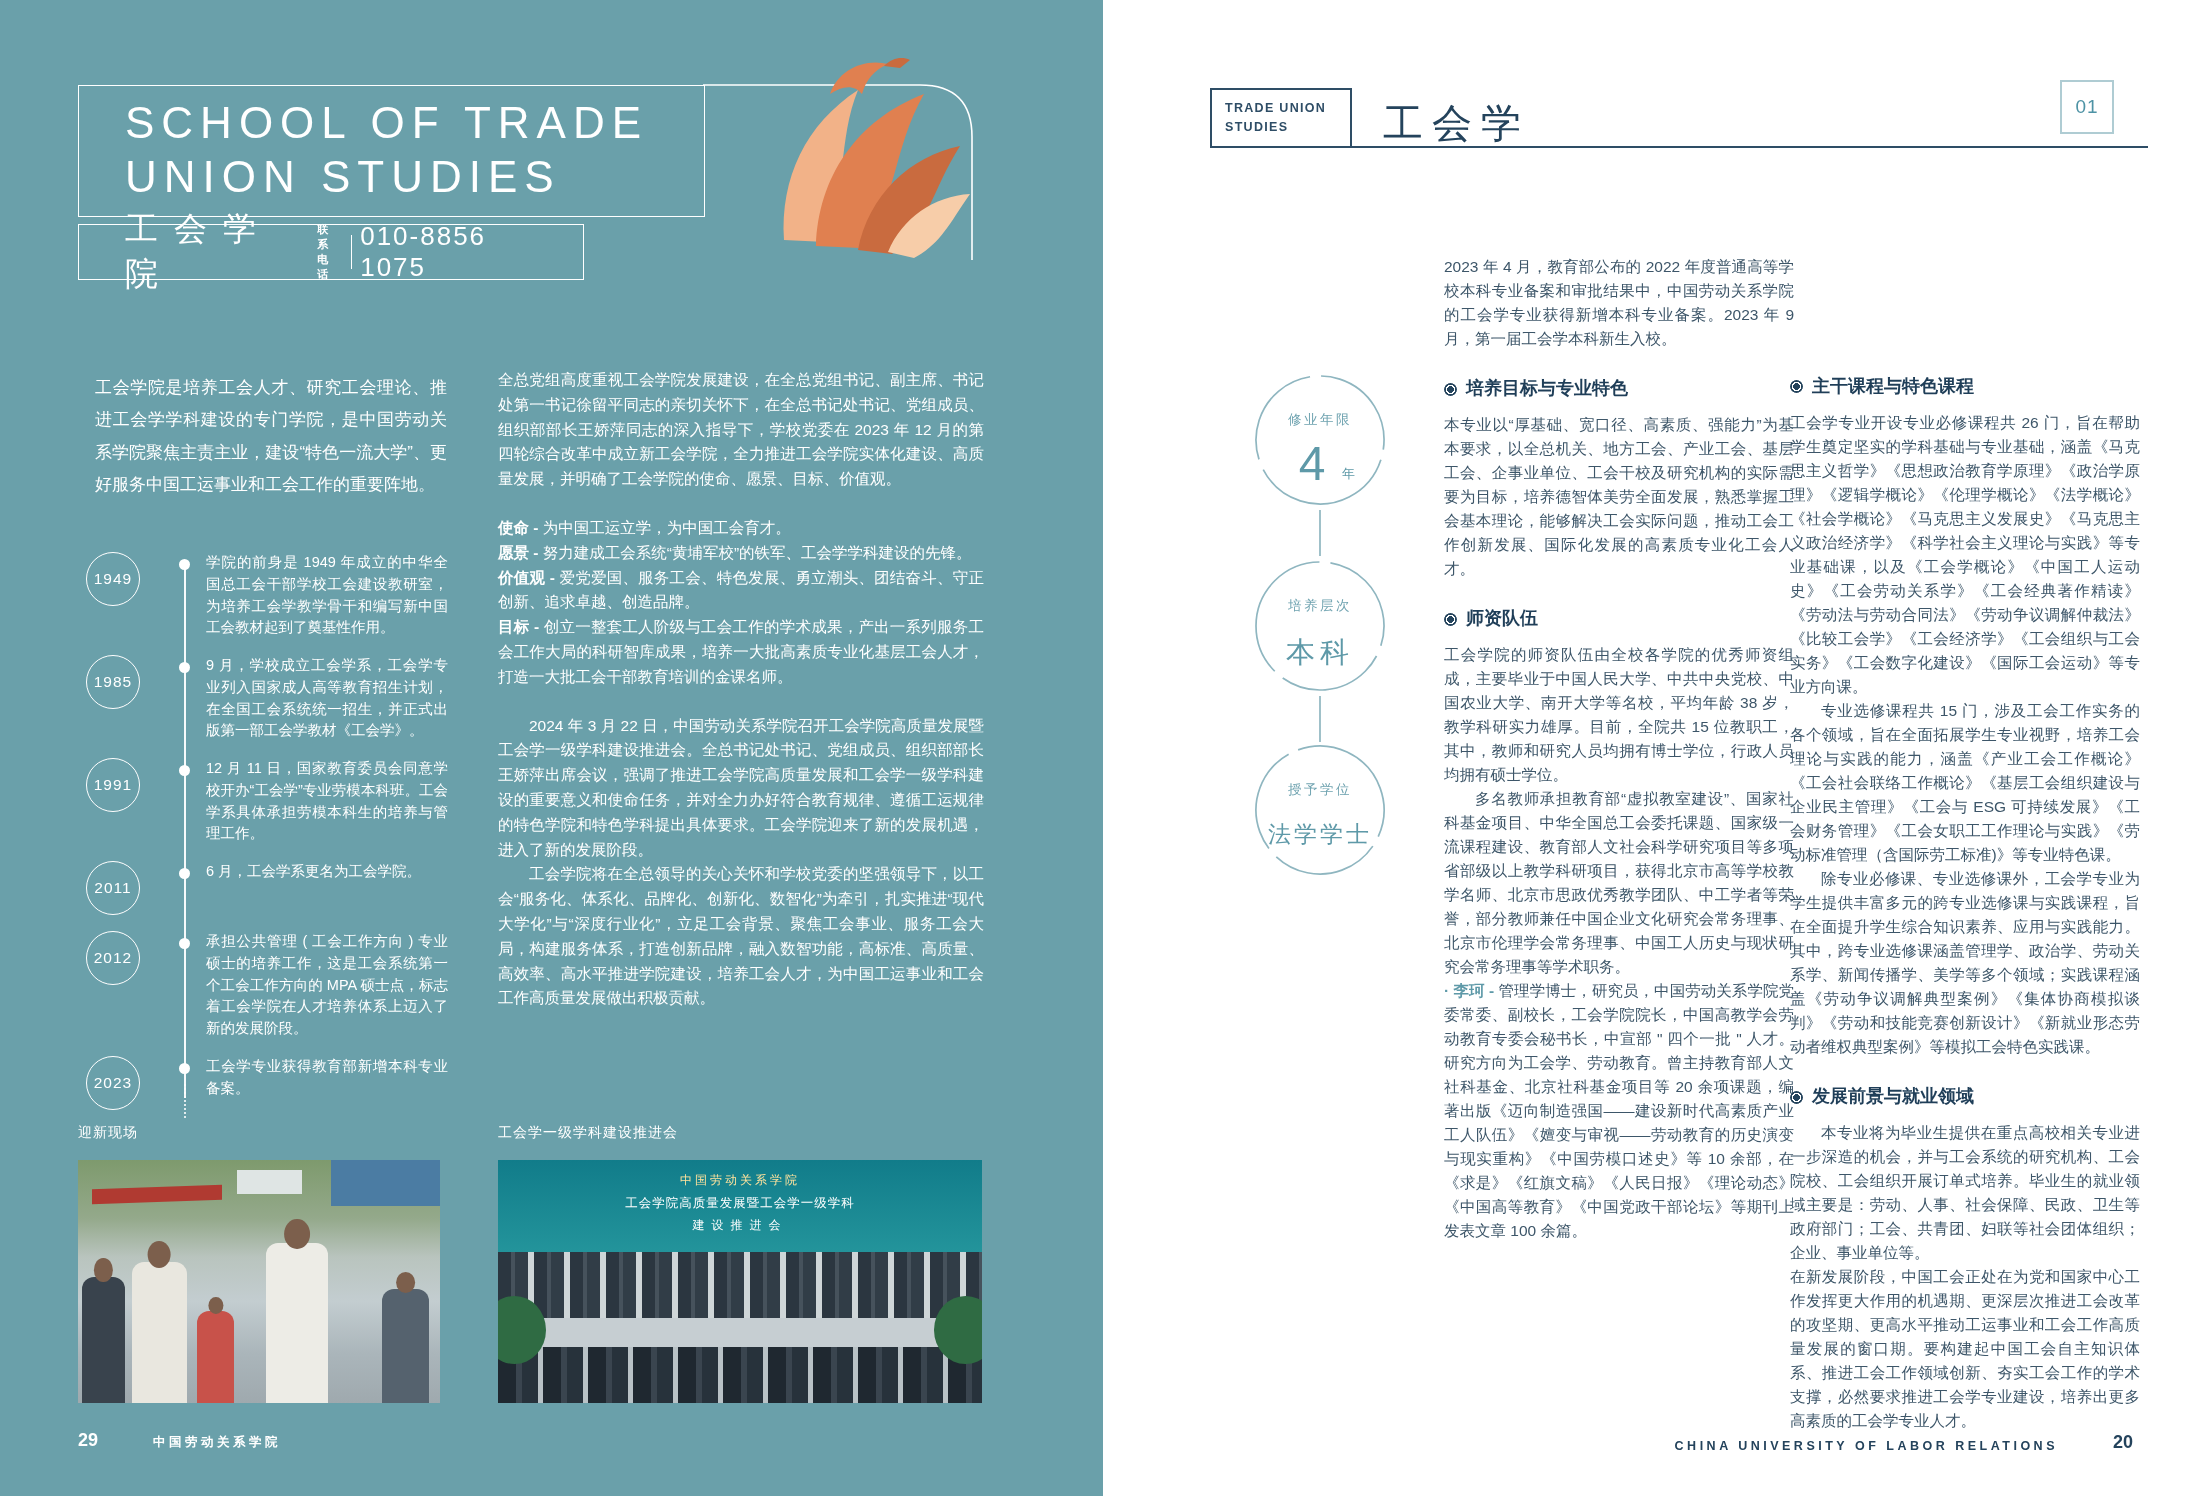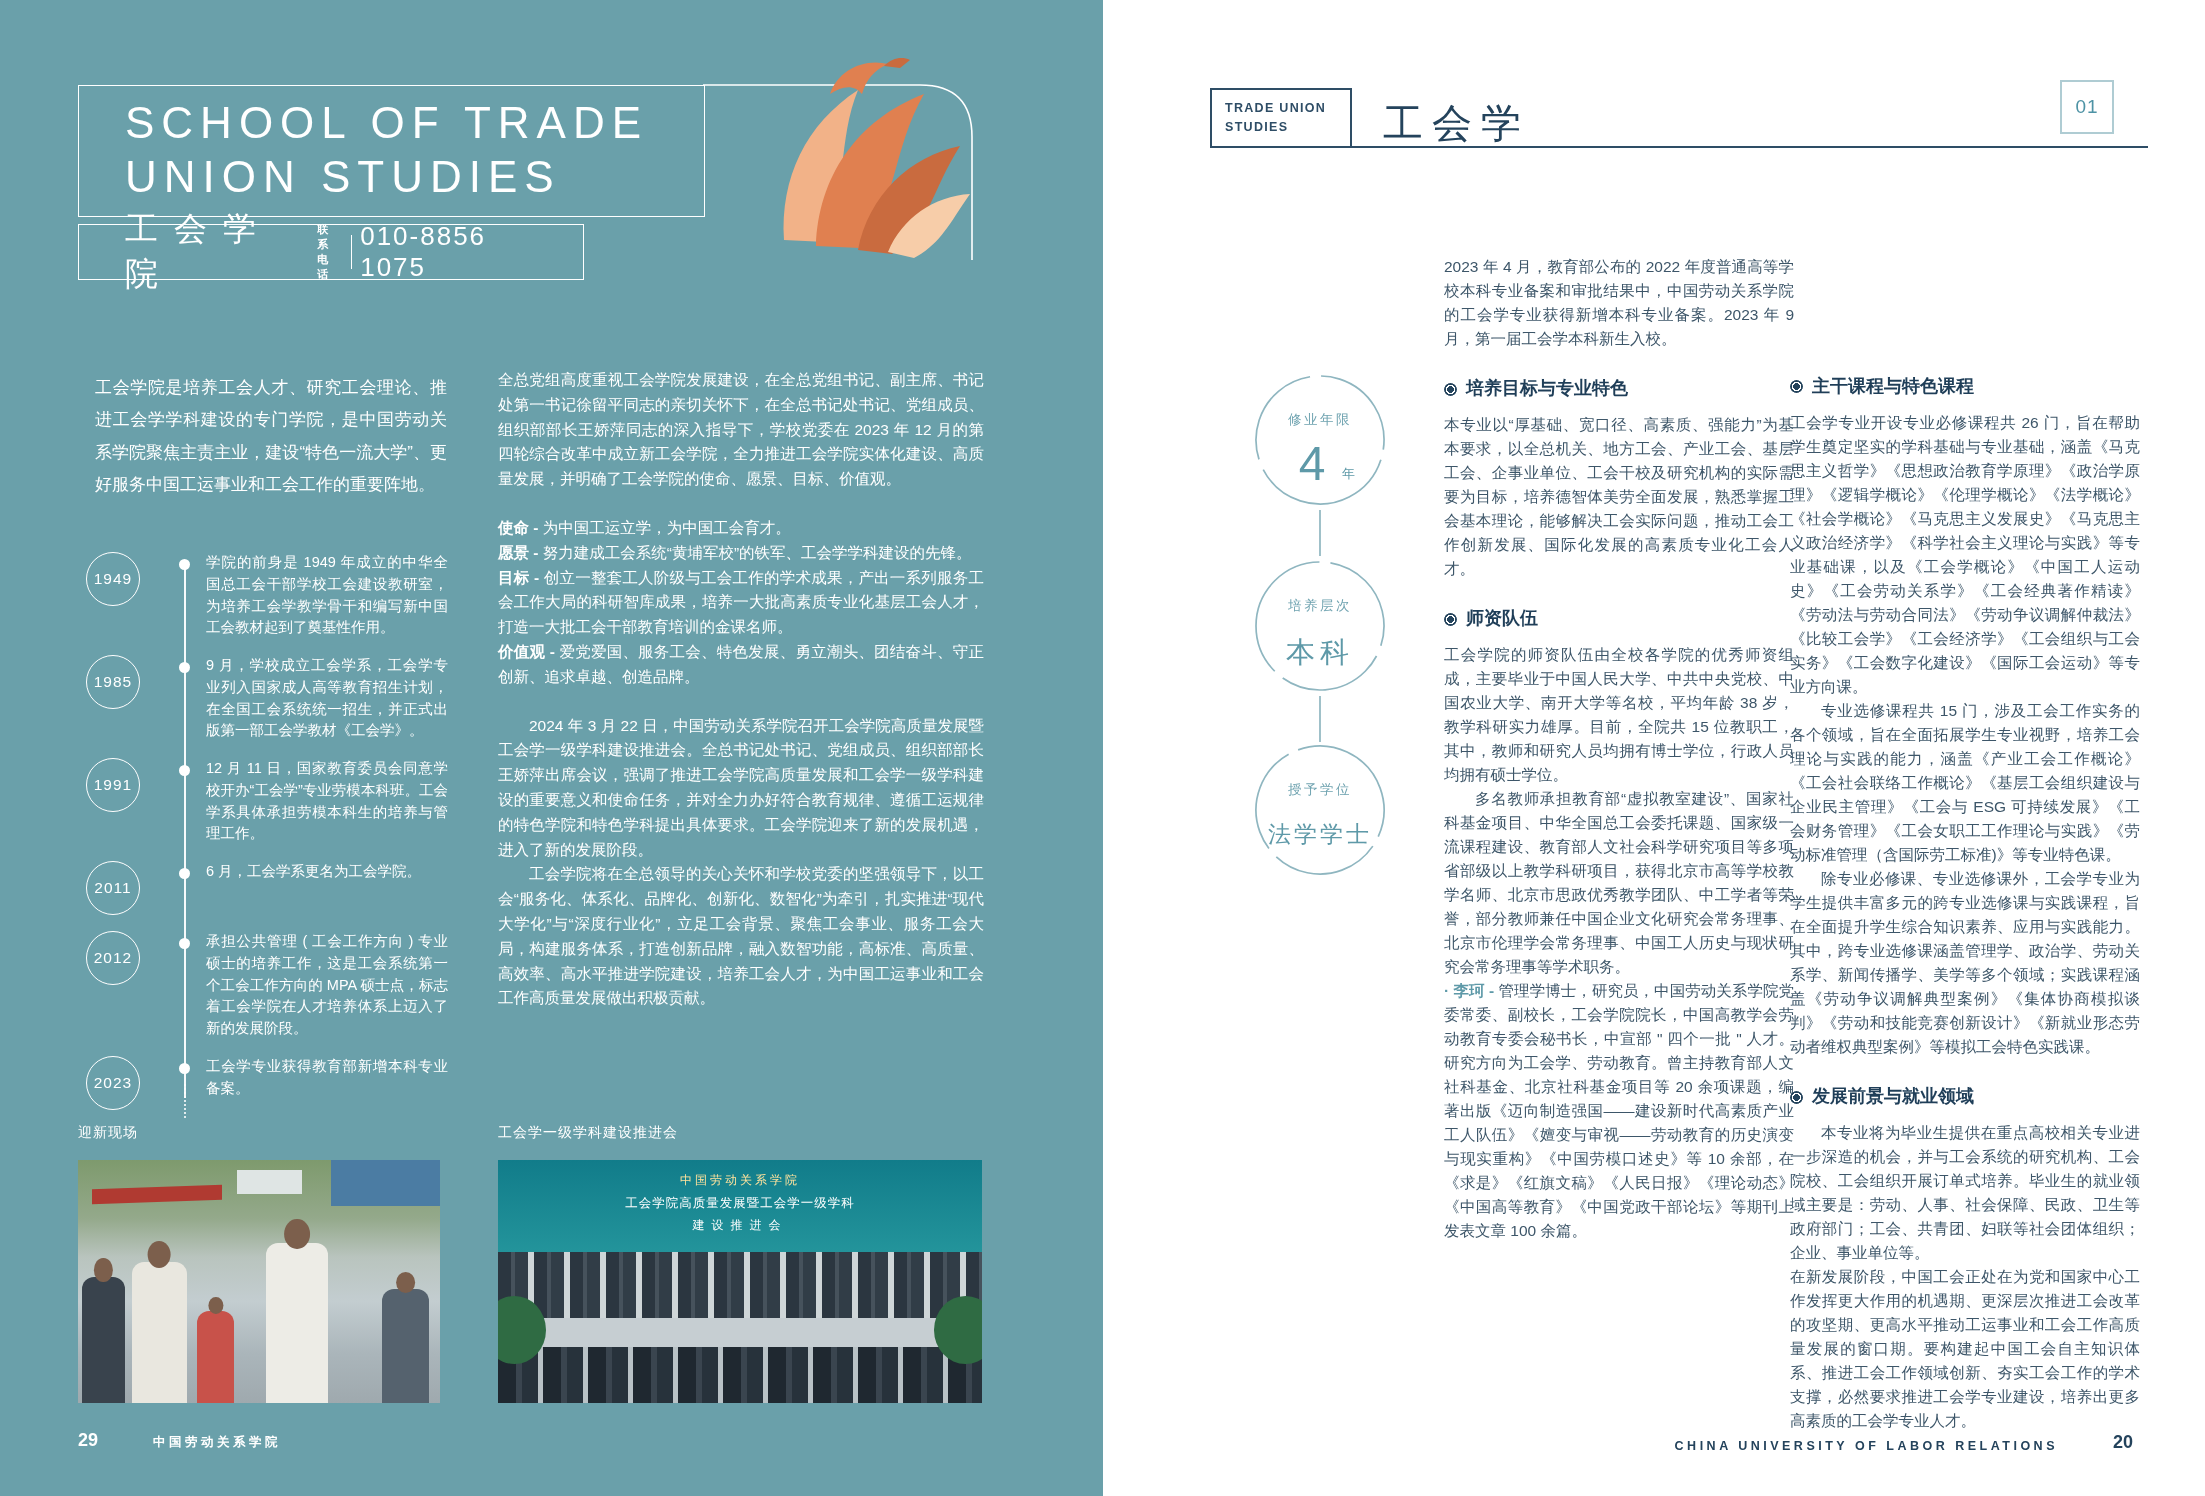--- a/index.html
+++ b/index.html
@@ -173,22 +173,22 @@
         <div class="tl-dot"></div>
         <p class="tl-text jt">工会学专业获得教育部新增本科专业备案。</p>
       </div>
     </div>
 
     <div class="midcol">
       <p class="jt">全总党组高度重视工会学院发展建设，在全总党组书记、副主席、书记处第一书记徐留平同志的亲切关怀下，在全总书记处书记、党组成员、组织部部长王娇萍同志的深入指导下，学校党委在 2023 年 12 月的第四轮综合改革中成立新工会学院，全力推进工会学院实体化建设、高质量发展，并明确了工会学院的使命、愿景、目标、价值观。</p>
       <div class="stmts">
         <p class="jt"><span class="stmt-label">使命 -</span> <span>为中国工运立学，为中国工会育才。</span></p>
         <p class="jt"><span class="stmt-label">愿景 -</span> <span>努力建成工会系统“黄埔军校”的铁军、工会学学科建设的先锋。</span></p>
+        <p class="jt"><span class="stmt-label">价值观 -</span> <span>爱党爱国、服务工会、特色发展、勇立潮头、团结奋斗、守正创新、追求卓越、创造品牌。</span></p>
         <p class="jt"><span class="stmt-label">目标 -</span> <span>创立一整套工人阶级与工会工作的学术成果，产出一系列服务工会工作大局的科研智库成果，培养一大批高素质专业化基层工会人才，打造一大批工会干部教育培训的金课名师。</span></p>
-        <p class="jt"><span class="stmt-label">价值观 -</span> <span>爱党爱国、服务工会、特色发展、勇立潮头、团结奋斗、守正创新、追求卓越、创造品牌。</span></p>
       </div>
       <p class="jt indent gap-top">2024 年 3 月 22 日，中国劳动关系学院召开工会学院高质量发展暨工会学一级学科建设推进会。全总书记处书记、党组成员、组织部部长王娇萍出席会议，强调了推进工会学院高质量发展和工会学一级学科建设的重要意义和使命任务，并对全力办好符合教育规律、遵循工运规律的特色学院和特色学科提出具体要求。工会学院迎来了新的发展机遇，进入了新的发展阶段。</p>
       <p class="jt indent">工会学院将在全总领导的关心关怀和学校党委的坚强领导下，以工会“服务化、体系化、品牌化、创新化、数智化”为牵引，扎实推进“现代大学化”与“深度行业化”，立足工会背景、聚焦工会事业、服务工会大局，构建服务体系，打造创新品牌，融入数智功能，高标准、高质量、高效率、高水平推进学院建设，培养工会人才，为中国工运事业和工会工作高质量发展做出积极贡献。</p>
     </div>
 
     <div class="caption cap1">迎新现场</div>
     <div class="caption cap2">工会学一级学科建设推进会</div>
 
     <div class="photo photo1">
       <div class="ph1-tent"></div>

